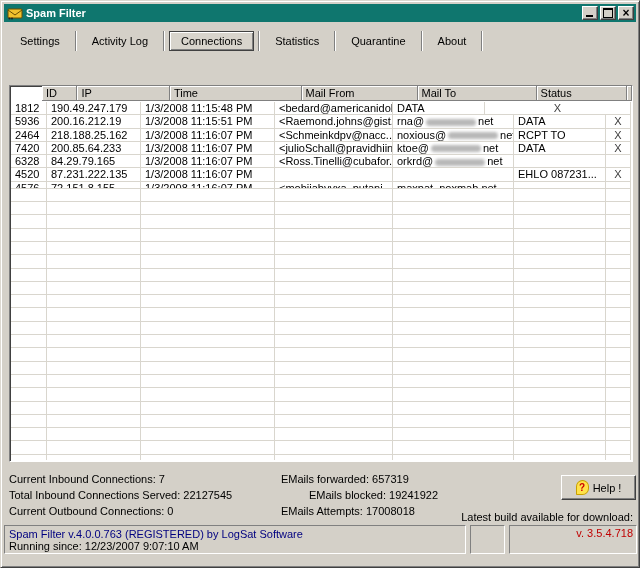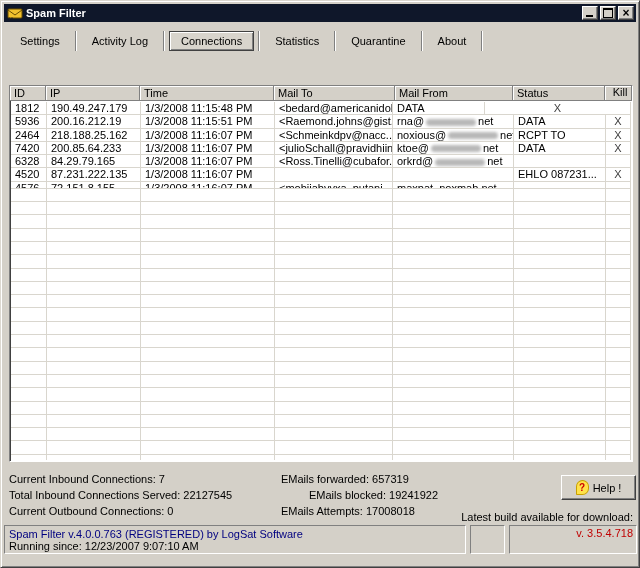--- a/index.html
+++ b/index.html
@@ -9,21 +9,21 @@
   .window {
     position:absolute; inset:0; background:#d4d0c8;
     border-top:1px solid #dcd8d0; border-left:1px solid #dcd8d0;
     border-right:1px solid #404040; border-bottom:1px solid #404040;
     box-shadow: inset 1px 1px 0 #fff, inset -1px -1px 0 #808080;
   }
 
   
   .titlebar {
     position:absolute; left:3px; right:3px; top:3px; height:18px;
-    background:#0f172a; display:flex; align-items:center; padding:0 2px;
+    background:#0f766e; display:flex; align-items:center; padding:0 2px;
   }
   .titlebar .wicon { width:16px; height:13px; margin:0 3px 0 1px; flex:0 0 auto; }
   .titlebar .ttext { color:#fff; font-weight:bold; font-size:11px; flex:1; white-space:nowrap; }
   .tbtn {
     width:16px; height:14px; background:#d4d0c8; margin-left:2px; position:relative;
     border:1px solid; border-color:#fff #404040 #404040 #fff;
     box-shadow: inset -1px -1px 0 #808080;
     display:flex; align-items:center; justify-content:center;
     font-size:10px; font-weight:bold; line-height:10px;
   }
@@ -39,20 +39,21 @@
     box-shadow: inset 1px 1px 0 #fff, inset -1px -1px 0 #808080;
   }
   .tabsep { width:2px; height:20px; margin:0 4px; border-left:1px solid #808080; border-right:1px solid #fff; }
 
   
   .grid {
     position:absolute; left:8px; top:84px; width:624px; height:377px;
     background:#fff; overflow:hidden;
     border:1px solid; border-color:#808080 #fff #fff #808080;
     box-shadow: inset 1px 1px 0 #404040;
+    padding-left: 32px;
   }
   .thead { display:flex; height:15px; background:#d4d0c8; }
   .th {
     background:#d4d0c8; padding:1px 0 0 4px; white-space:nowrap; overflow:hidden;
     border-right:1px solid #808080; border-bottom:1px solid #808080;
     box-shadow: inset 1px 1px 0 #fff; font-size:11px;
   }
   .tbody { position:absolute; left:1px; right:1px; top:16px; bottom:1px; overflow:hidden; }
   .tr { display:flex; height:13.3px; }
   .tr.partial { height:7px; overflow:hidden; }
@@ -134,22 +135,22 @@
     <div class="tabsep"></div>
     <div class="tab">About</div>
     <div class="tabsep"></div>
   </div>
 
   <div class="grid">
     <div class="thead">
       <div class="th c0">ID</div>
       <div class="th c1">IP</div>
       <div class="th c2">Time</div>
+      <div class="th c3">Mail From</div>
       <div class="th c4">Mail To</div>
-      <div class="th c3">Mail From</div>
       <div class="th c5">Status</div>
       <div class="th c6">Kill</div>
     </div>
     <div class="tbody">
         <div class="tr">
           <div class="td c0">1812</div>
           <div class="td c1">190.49.247.179</div>
           <div class="td c2">1/3/2008 11:15:48 PM</div>
           <div class="td c3">&lt;bedard@americanidol...</div>
           <div class="td c5">DATA</div>

